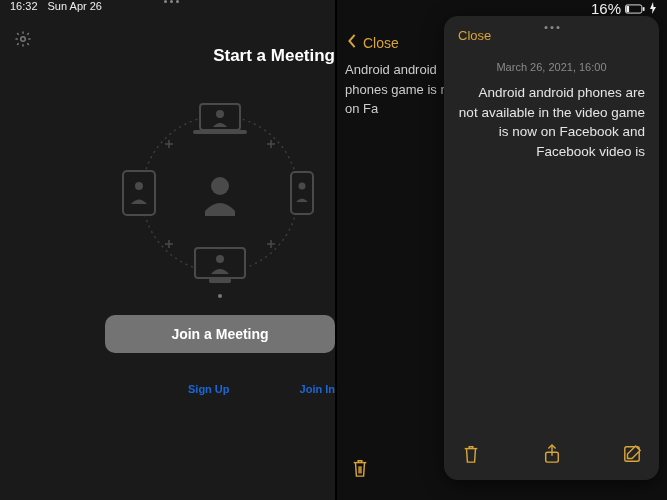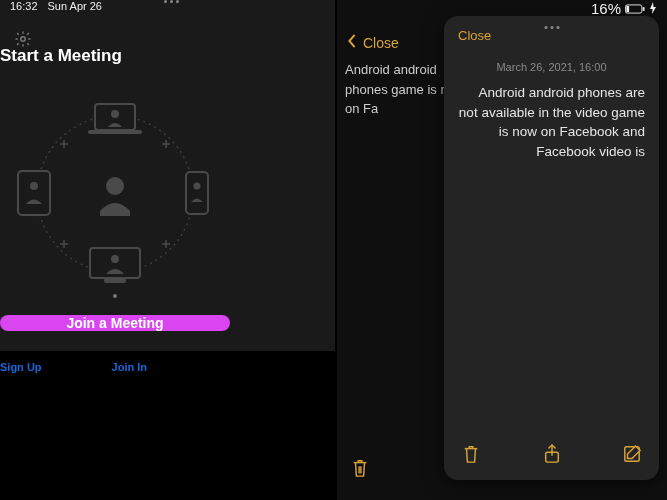--- a/index.html
+++ b/index.html
@@ -25,47 +25,47 @@
     z-index: 5;
   }
   .status-left { display: flex; gap: 10px; }
   .status-center { position: absolute; left: 50%; transform: translateX(-170px); }
   .status-right { display: flex; align-items: center; gap: 4px; font-size: 15px;}
   .dots { display:flex; gap:3px; }
   .dots span { width:3px; height:3px; background:#888; border-radius:50%; display:block;}
 
   .left-app {
     width: 335px;
-    height: 351px;
+    height: 500px;
     background: #1a1a1a;
     position: relative;
     padding-top: 28px;
     display: flex;
     flex-direction: column;
-    align-items: flex-start;
+    align-items: flex-end;
   }
   .gear { position: absolute; left: 14px; top: 30px; color:#777; }
   .gear svg { width: 18px; height: 18px; }
 
   .start-title { font-size: 17px; font-weight: 600; margin-top: 18px; }
   .start-sub { font-size: 12px; color: #aaa; margin-top: 6px; }
 
   .diagram {
     width: 230px;
     height: 215px;
     margin-top: 20px;
     position: relative;
   }
   .diagram svg { width:100%; height:100%; }
 
   .join-btn {
     margin-top: 14px;
     width: 230px;
     height: 38px;
-    background: #d946ef;
+    background: #737373;
     color:#fff;
     border:none;
     border-radius: 10px;
     font-size: 14px;
     font-weight: 600;
     cursor: pointer;
   }
   .auth-row {
     margin-top: 30px;
     display: flex;

